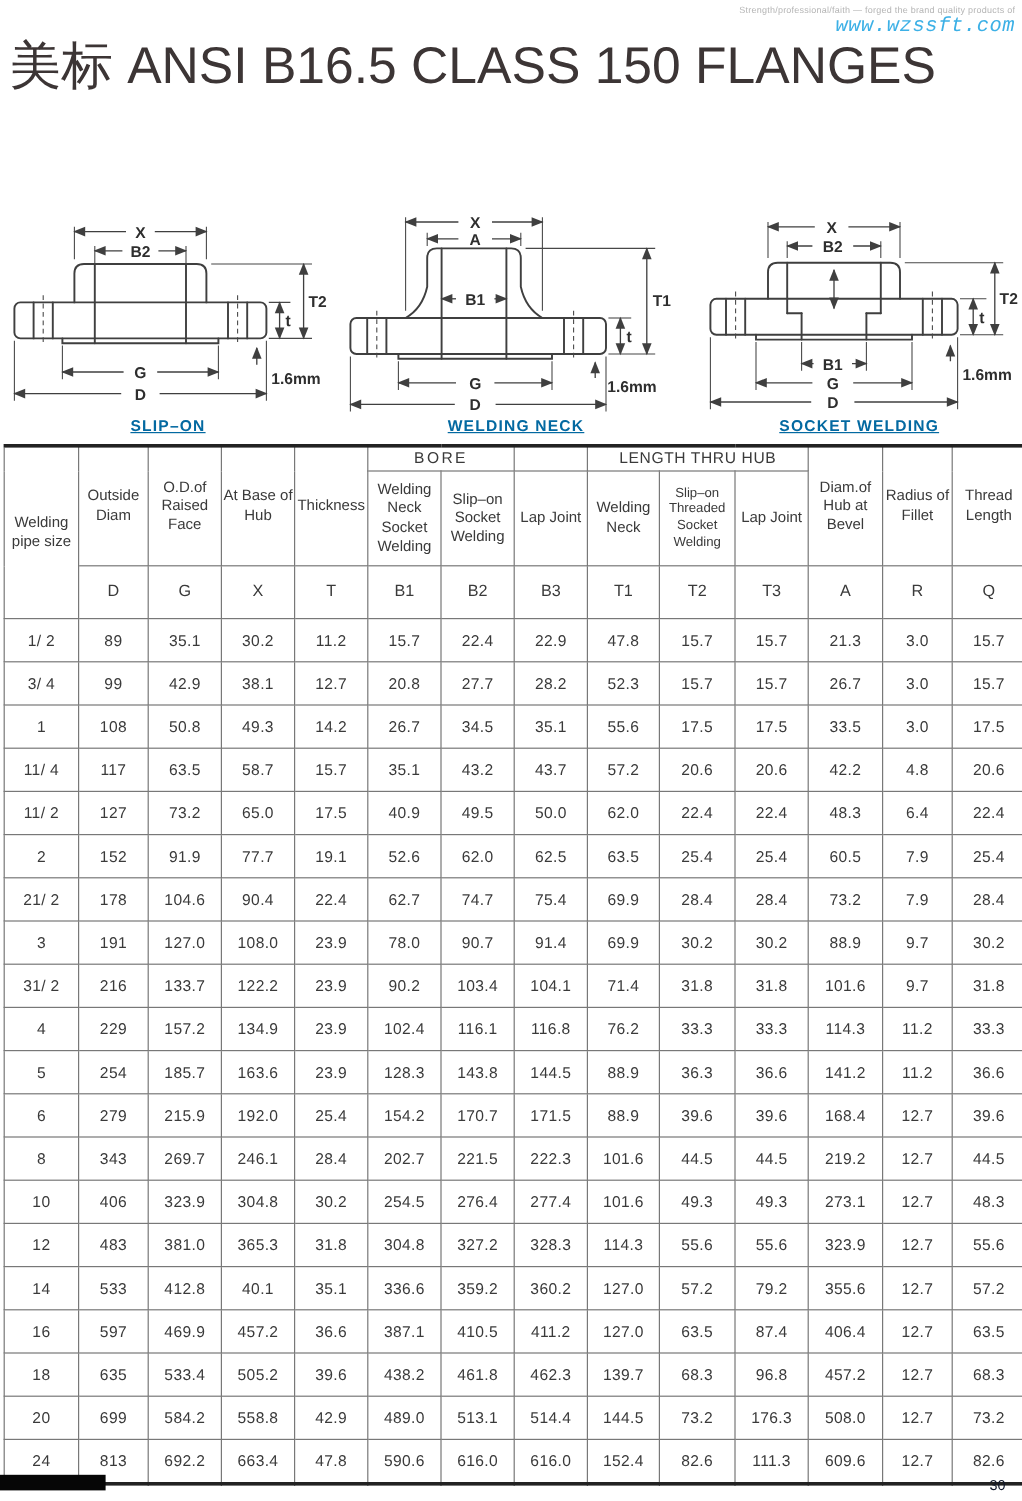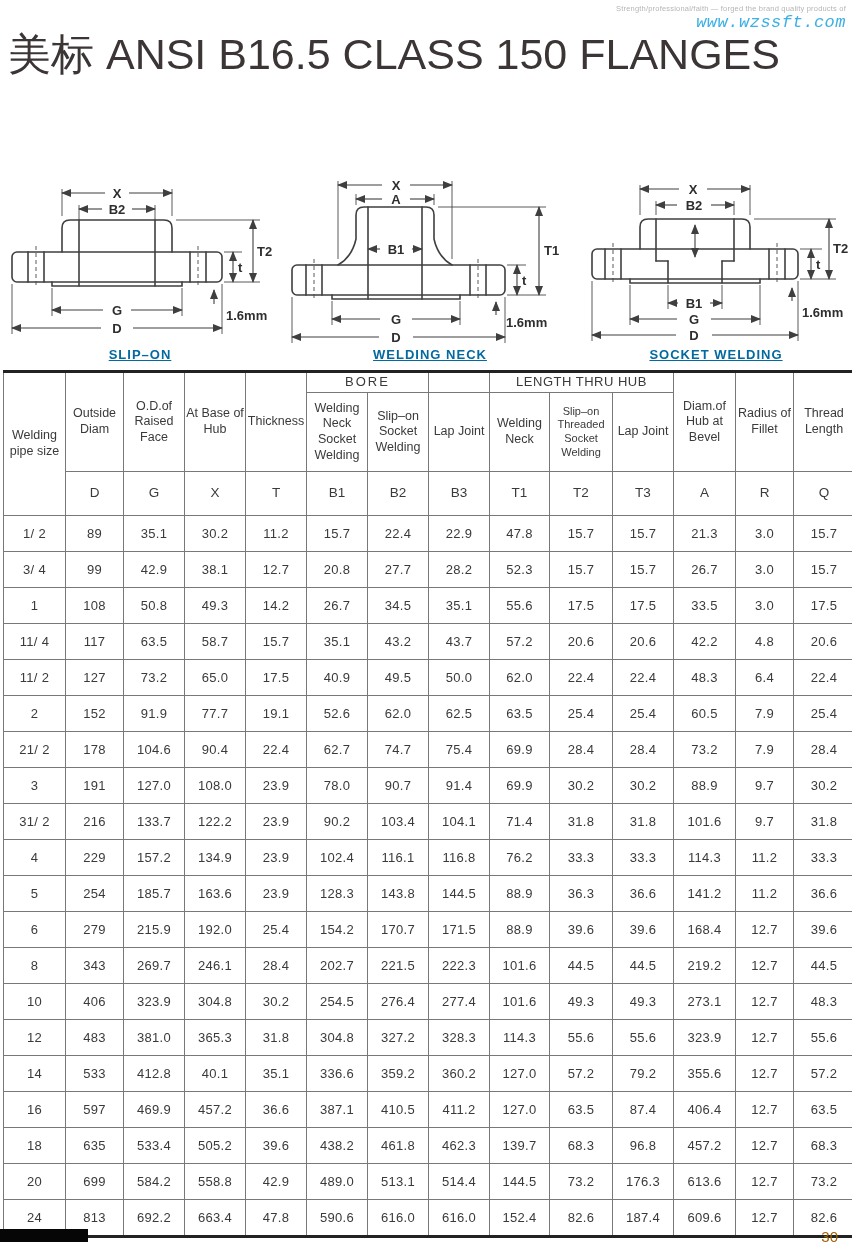--- a/index.html
+++ b/index.html
@@ -30,21 +30,21 @@
     font-weight:400;color:#3a3a3a;overflow:hidden;
   }
   .flange-table th{font-size:12.5px;line-height:1.25;}
   .flange-table td{font-size:13px;height:35px;letter-spacing:.3px;}
   tr.hrow1 th{height:19px;}
   tr.hrow2 th{height:78px;}
   tr.hrow3 th{height:43px;font-size:13.5px;}
   th.grp{letter-spacing:2px;font-size:13px;}
   th.grp-l{letter-spacing:.5px;font-size:13px;}
   th.small{font-size:11px;}
-  .page-num{position:absolute;right:14px;bottom:6px;font-size:15px;color:#a16207;}
+  .page-num{position:absolute;right:14px;bottom:6px;font-size:12px;color:#0f172a;}
   .foot-bar{position:absolute;left:0;bottom:9px;width:88px;height:13px;background:#060606;}
 </style>
 </head>
 <body>
 
 <div class="tagline">Strength/professional/faith — forged the brand quality products of</div>
 <div class="website">www.wzssft.com</div>
 <h1 class="title">美标 ANSI B16.5 CLASS 150 FLANGES</h1>
 
 <div class="diagrams">
@@ -575,36 +575,36 @@
         <td>699</td>
         <td>584.2</td>
         <td>558.8</td>
         <td>42.9</td>
         <td>489.0</td>
         <td>513.1</td>
         <td>514.4</td>
         <td>144.5</td>
         <td>73.2</td>
         <td>176.3</td>
-        <td>613.6</td>
+        <td>508.0</td>
         <td>12.7</td>
         <td>73.2</td>
       </tr>
       <tr>
         <td>24</td>
         <td>813</td>
         <td>692.2</td>
         <td>663.4</td>
         <td>47.8</td>
         <td>590.6</td>
         <td>616.0</td>
         <td>616.0</td>
         <td>152.4</td>
         <td>82.6</td>
-        <td>187.4</td>
+        <td>111.3</td>
         <td>609.6</td>
         <td>12.7</td>
         <td>82.6</td>
       </tr>
     </tbody>
 </table>
 
 <div class="foot-bar"></div>
 <div class="page-num">30</div>
 

